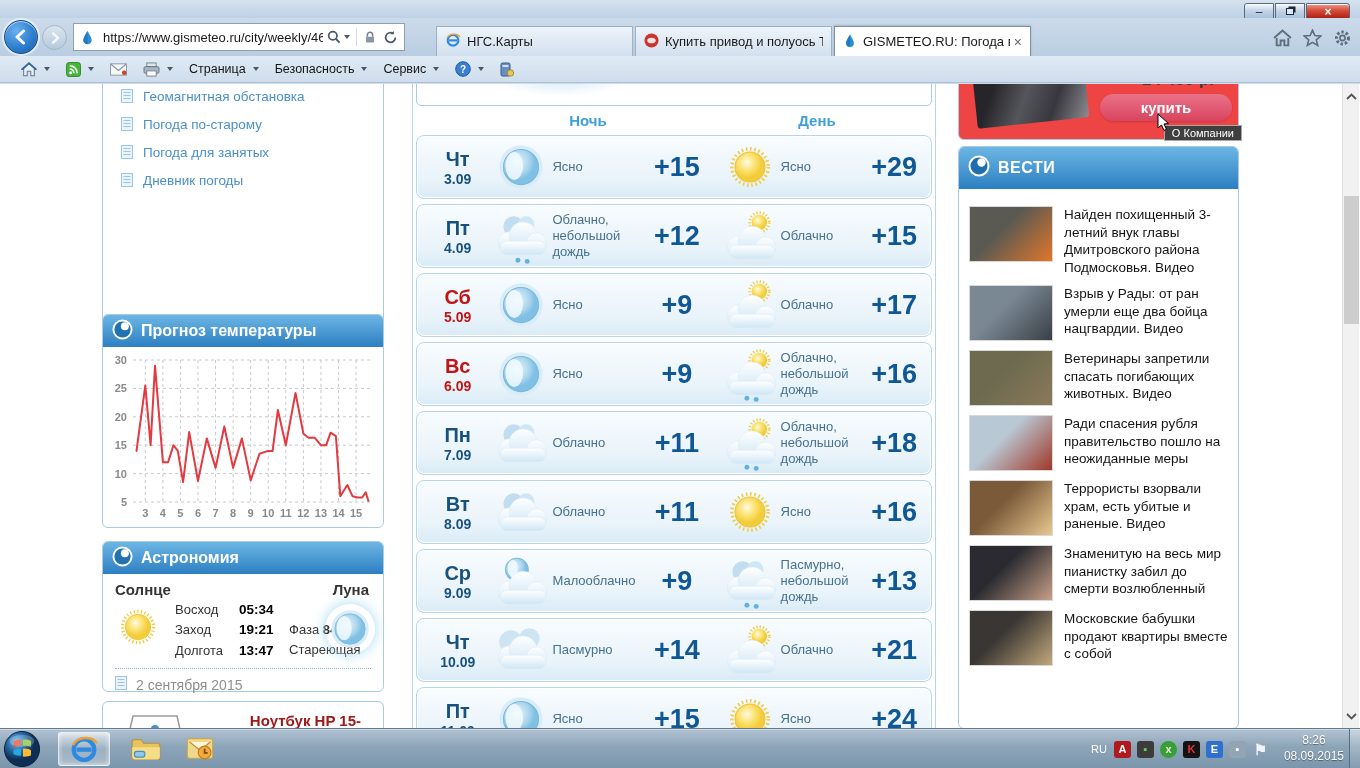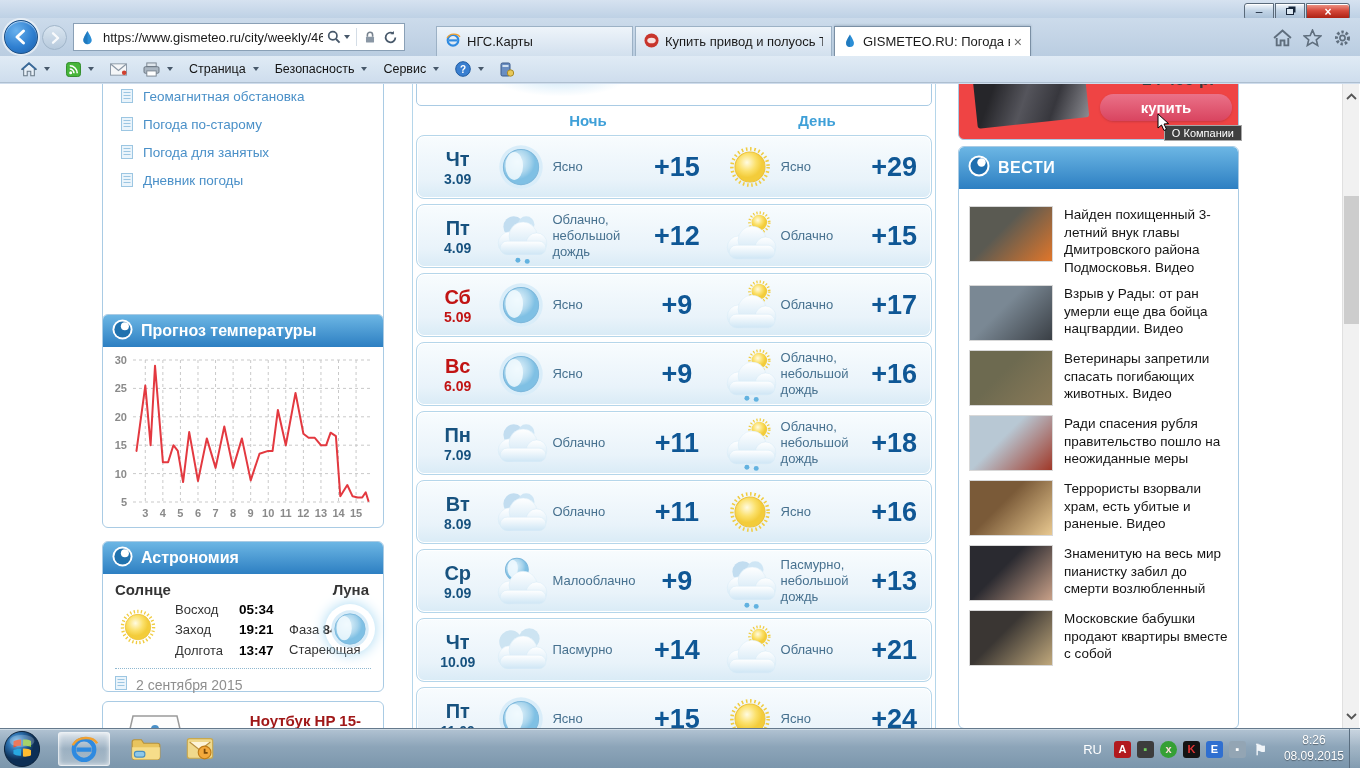--- a/index.html
+++ b/index.html
@@ -103,21 +103,21 @@
 #sc-thumb{position:absolute;left:1px;top:112px;width:15px;height:128px;background:#cdcdcd}
 
 
 #taskbar{position:absolute;top:728px;left:0;right:0;height:40px;background:linear-gradient(#b2c3d3,#8da5b9 45%,#7b96ac);border-top:1px solid #65798c;box-shadow:inset 0 1px 0 #cfdce6}
 #start{position:absolute;left:3px;top:1px;width:38px;height:38px}
 #ie-btn{position:absolute;left:58px;top:3px;width:52px;height:34px;border:1px solid rgba(255,255,255,.65);border-radius:3px;background:linear-gradient(rgba(255,255,255,.55),rgba(255,255,255,.15) 50%,rgba(255,255,255,.35));box-shadow:inset 0 0 5px rgba(255,255,255,.7);display:flex;align-items:center;justify-content:center}
 .tb-app{position:absolute;top:3px;width:44px;height:34px;display:flex;align-items:center;justify-content:center}
 #tb-folder{left:124px}
 #tb-outlook{left:178px}
 #tray{position:absolute;right:16px;top:0;height:40px;display:flex;align-items:center;gap:7px}
-#tray-lang{color:#fff;font-size:13px;margin-right:5px}
+#tray-lang{color:#fff;font-size:11px;}
 .tray-i{width:17px;height:17px;display:flex;align-items:center;justify-content:center;font-size:11px;font-weight:bold;border-radius:3px;line-height:1}
 #clock{color:#fff;font-size:12px;text-align:center;line-height:1.3;margin-left:8px;text-shadow:0 1px 1px rgba(0,0,0,.4)}
 #showdesk{position:absolute;right:0;top:0;width:11px;height:40px;border-left:1px solid #5a6e80;background:linear-gradient(rgba(255,255,255,.3),rgba(255,255,255,.05))}
 </style>
 </head>
 <body>
 
 <svg width="0" height="0" style="position:absolute" aria-hidden="true">
 <defs>
 <radialGradient id="gsun" cx="40%" cy="35%">

